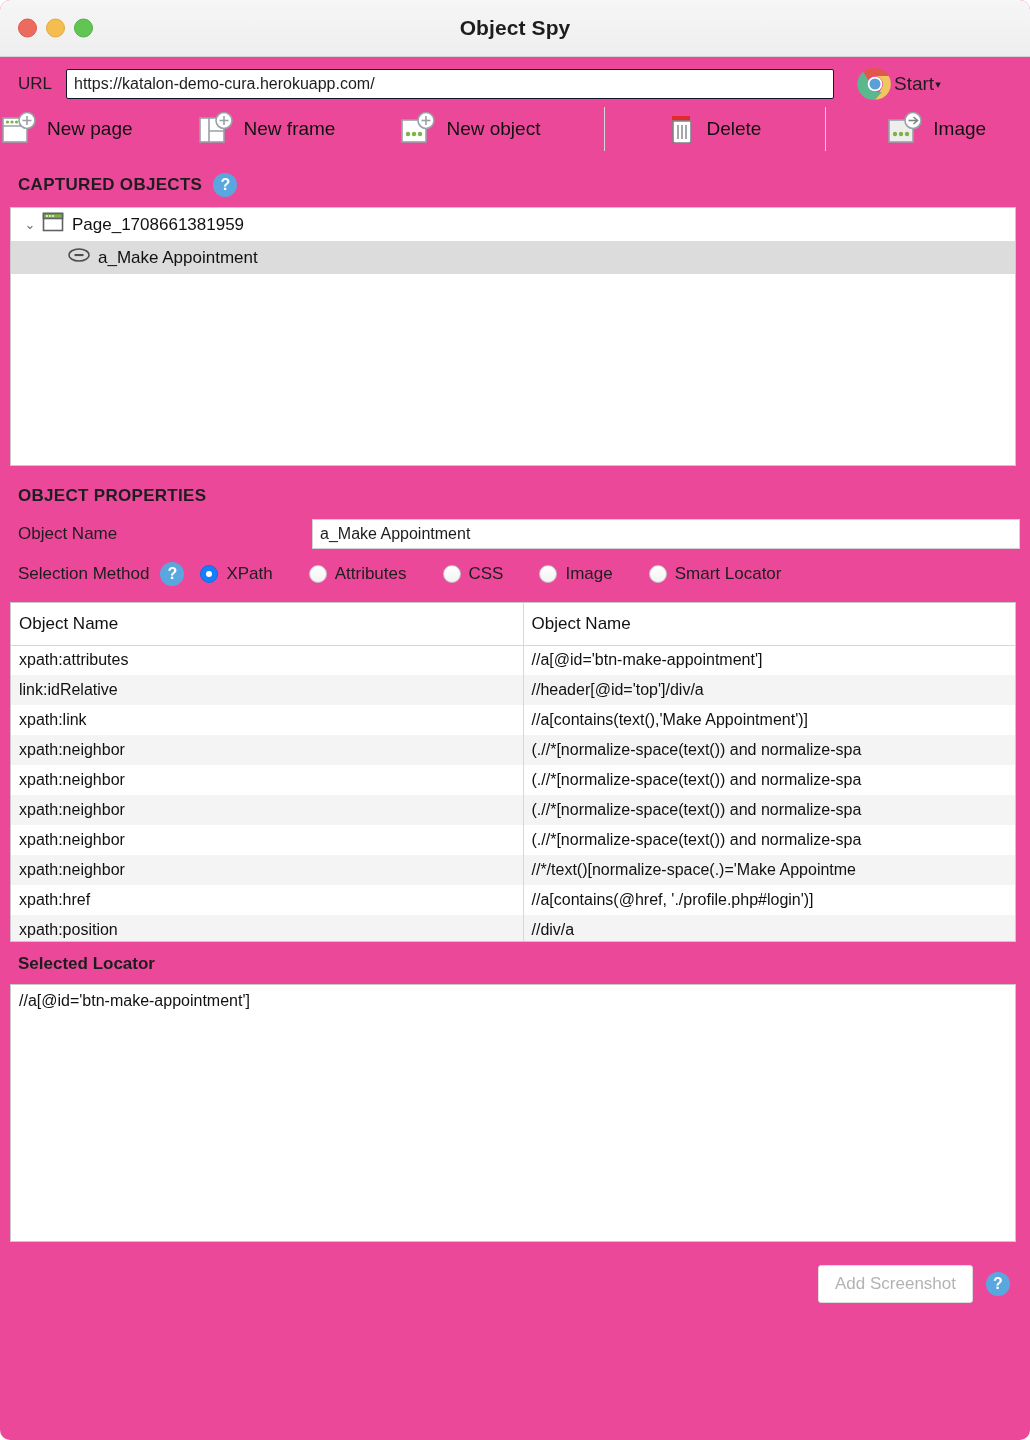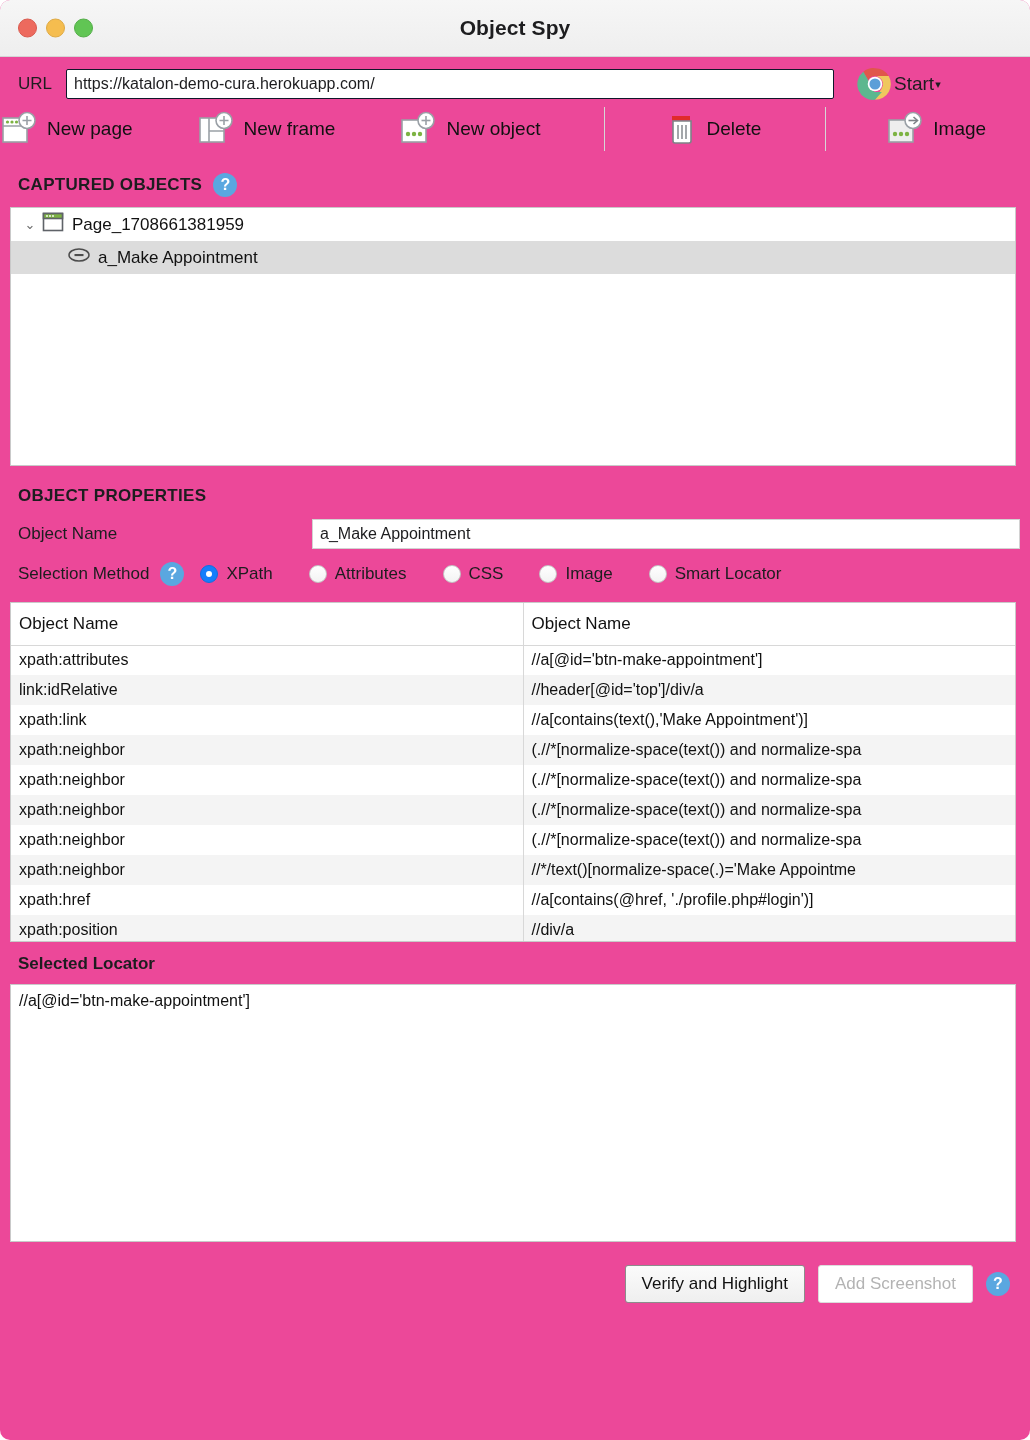--- a/index.html
+++ b/index.html
@@ -548,18 +548,17 @@
           <td class="c2">//div/a</td>
         </tr>
       </tbody>
     </table>
   </div>
 
   <div class="sel-head">Selected Locator</div>
   <div class="sel-box">//a[@id='btn-make-appointment']</div>
 
   <div class="footer">
-    <button class="btn primary">Verify and Highlight</button>
     <button class="btn disabled" disabled="">Add Screenshot</button>
     <span class="help">?</span>
   </div>
 
 </div>
 
 </body></html>

